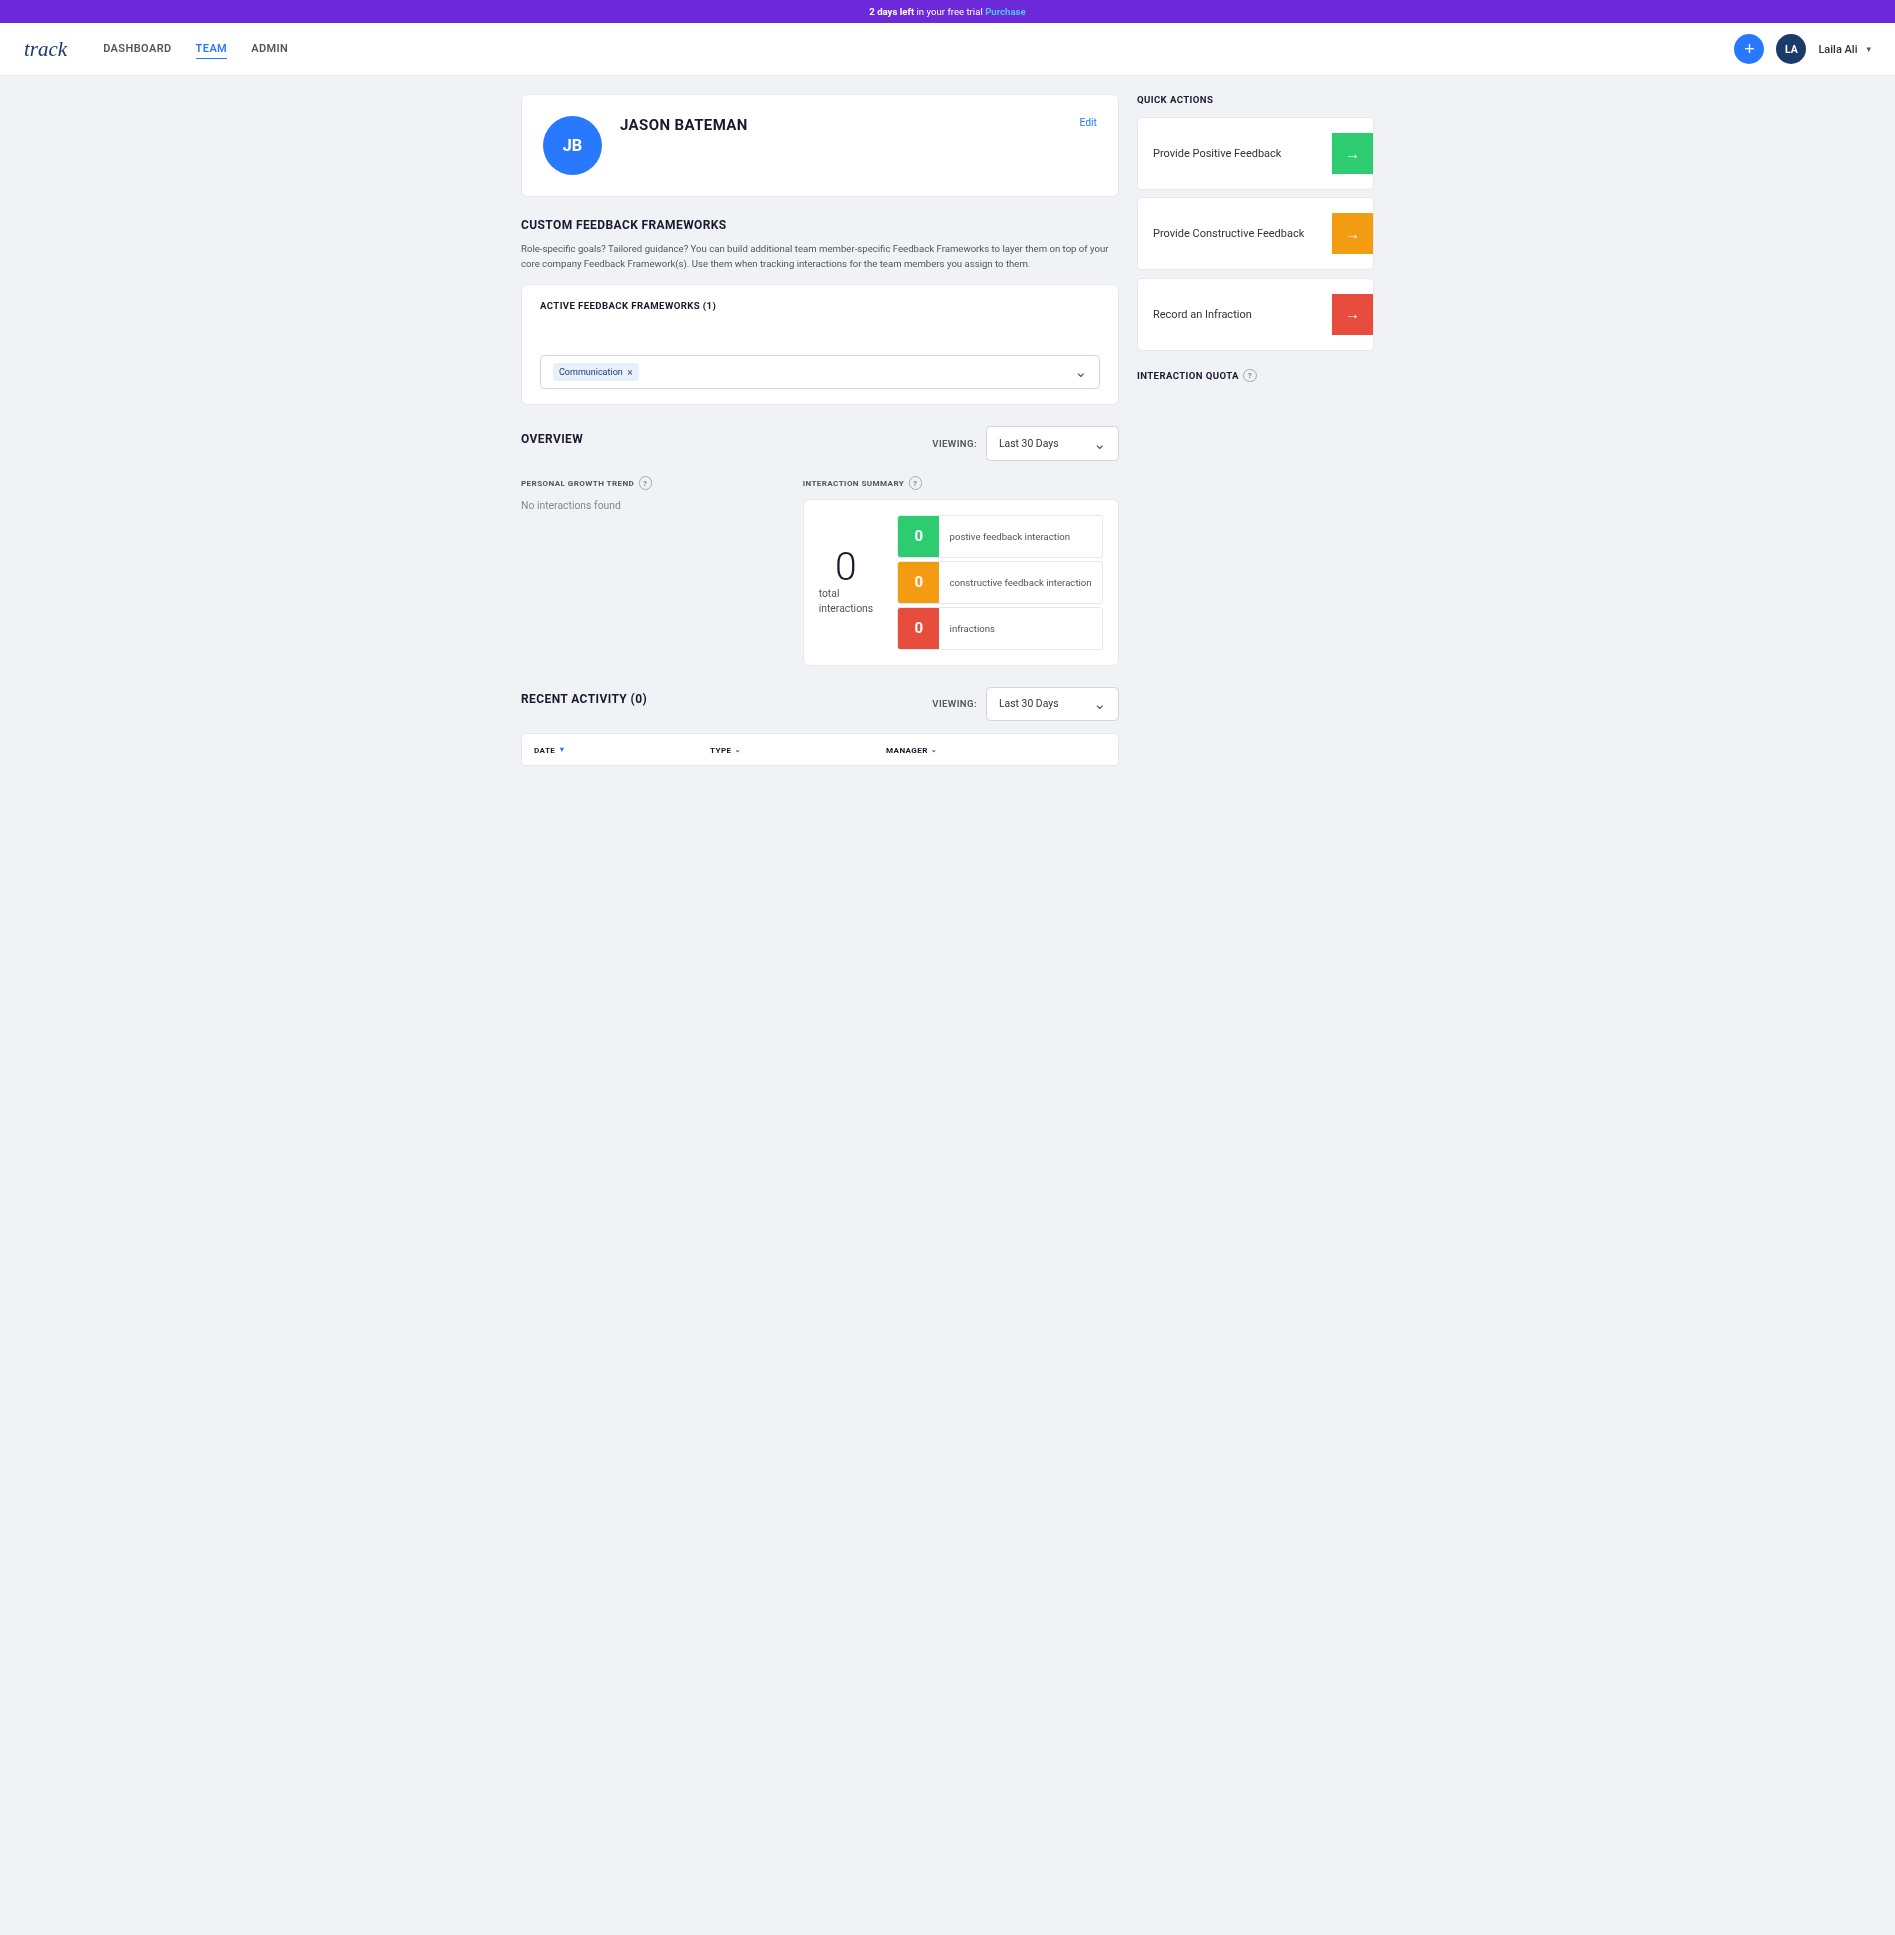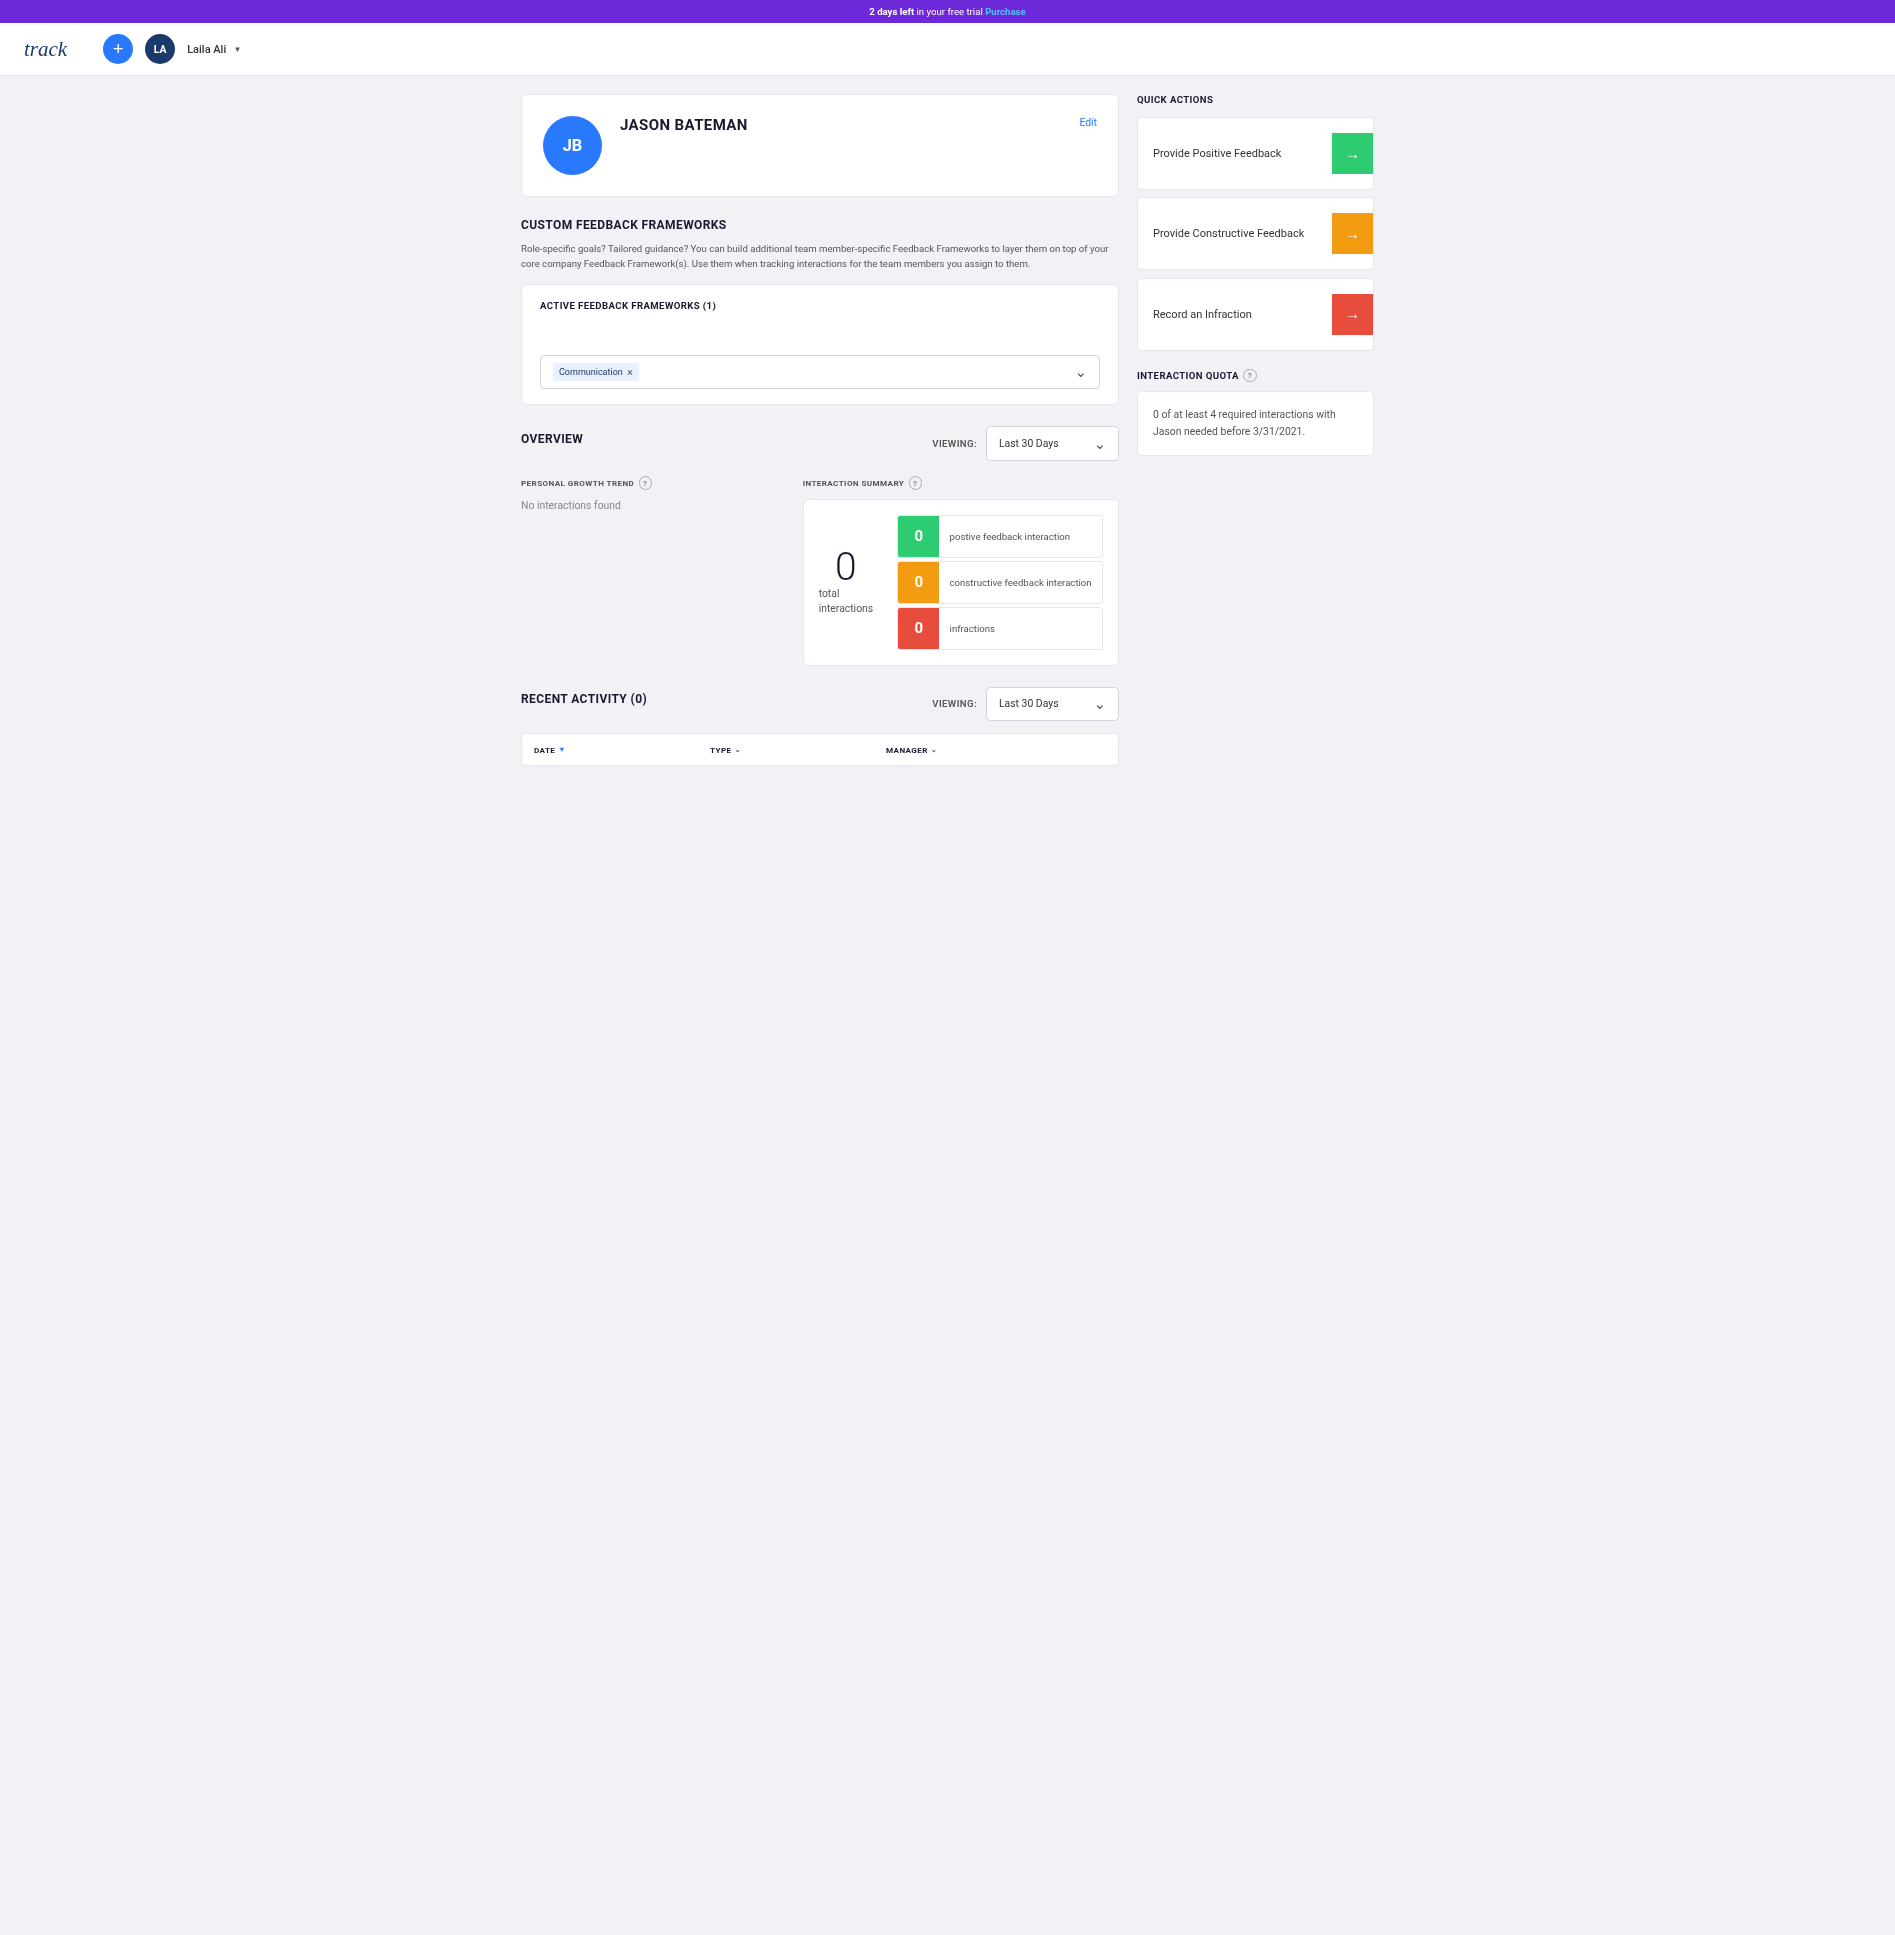--- a/index.html
+++ b/index.html
@@ -346,20 +346,25 @@
 <body>
 
 <div class="trial-banner">
   <span>
     <strong>2 days left</strong> in your free trial <a href="#">Purchase</a>
   </span>
 </div>
 
 <div class="header">
   <div class="logo">track</div>
+  <nav class="nav">
+    <a class="nav-item">DASHBOARD</a>
+    <a class="nav-item active">TEAM</a>
+    <a class="nav-item">ADMIN</a>
+  </nav>
   <div class="header-right">
     <button class="add-btn">+</button>
     <div class="user-avatar">LA</div>
     <div class="user-name">
       <span>Laila Ali</span>
       <span class="chevron-down">▾</span>
     </div>
   </div>
 </div>
 
@@ -499,19 +504,16 @@
     <div class="action-btn">
       <span class="action-label">Record an Infraction</span>
       <div class="action-arrow arrow-red">→</div>
     </div>
 
     <div class="interaction-quota-title">
       <span>INTERACTION QUOTA</span>
       <span class="help-icon">?</span>
     </div>
 
-    <div class="quota-card">
-      <p class="quota-text">0 of at least 4 required interactions with Jason needed before 3/31/2021.</p>
-    </div>
   </div>
 
 </div>
 
 
 </body></html>

